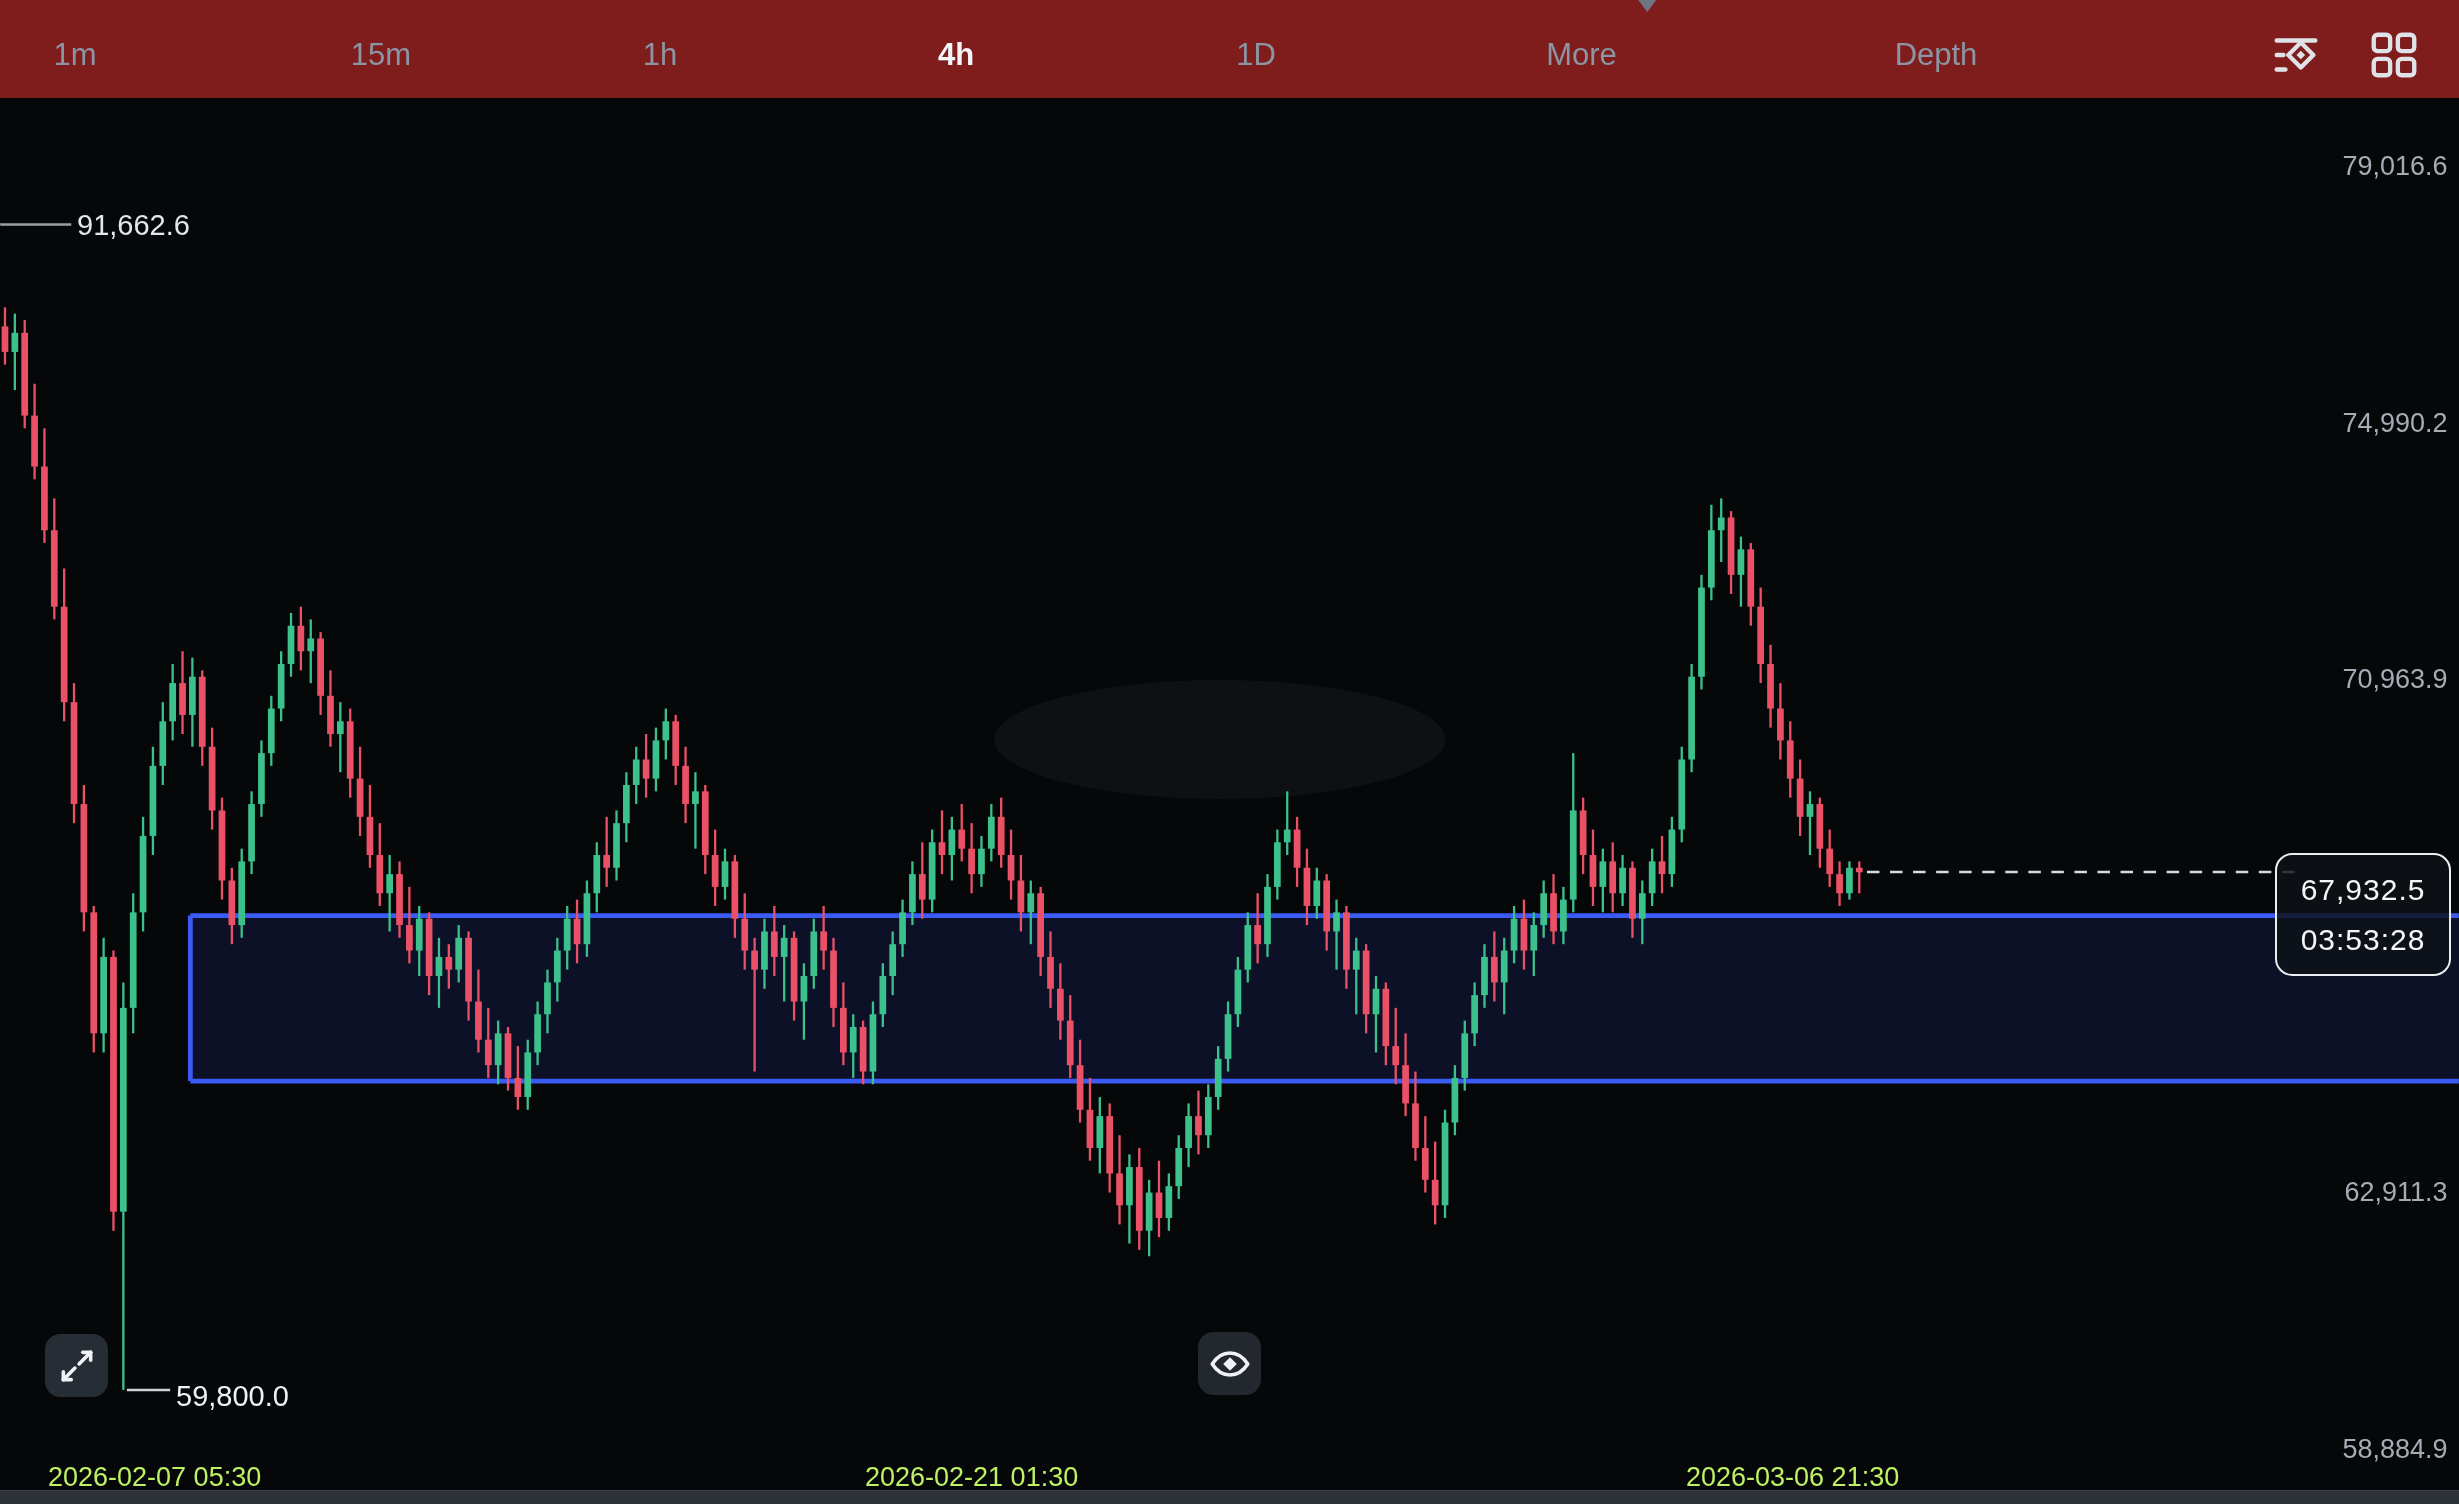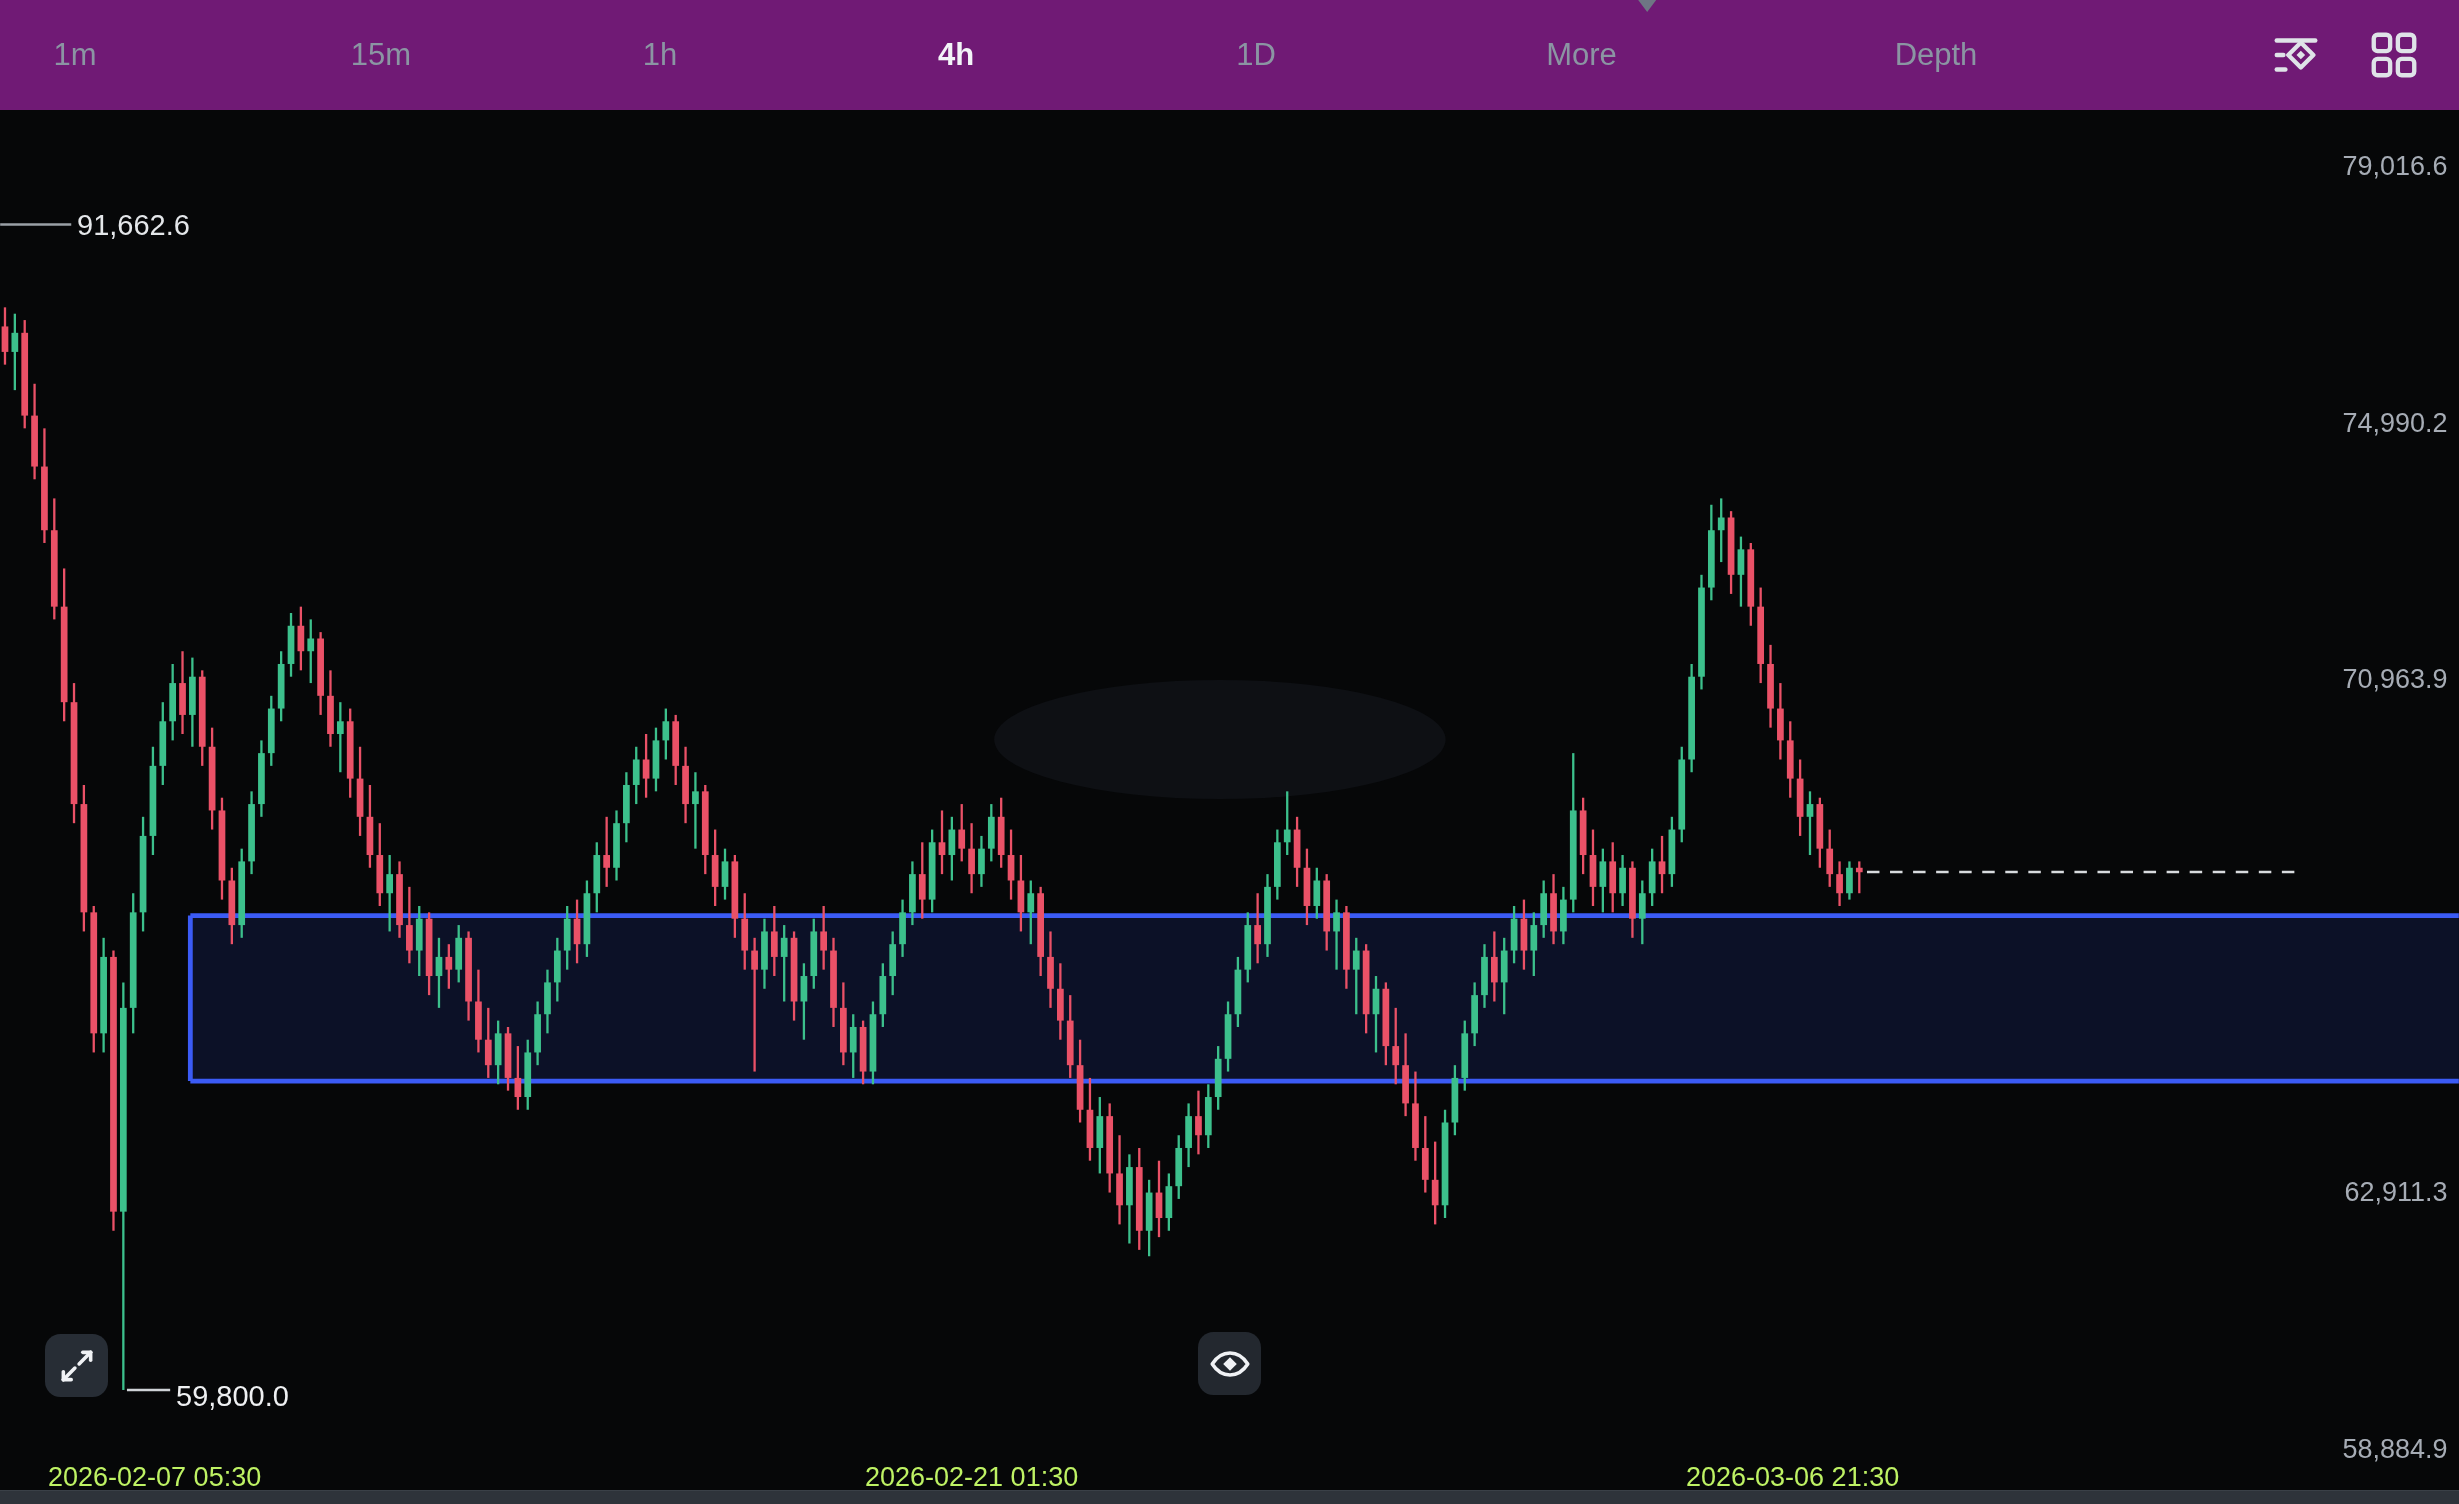--- a/index.html
+++ b/index.html
@@ -1,20 +1,20 @@
 <!DOCTYPE html>
 <html><head>
 <meta charset="utf-8">
 <style>
   html,body{margin:0;padding:0;background:#060708;}
   #screen{position:relative;width:2459px;height:1504px;background:#060708;overflow:hidden;
           font-family:"Liberation Sans","DejaVu Sans",sans-serif;}
 
   
-  #toolbar{position:absolute;left:0;top:0;width:2459px;height:110px;background:#701a75;z-index:50;}
+  #toolbar{position:absolute;left:0;top:0;width:2459px;height:98px;background:#7f1d1d;z-index:50;}
   .tf{position:absolute;top:0;height:110px;line-height:110px;transform:translateX(-50%);
       font-size:31px;color:#8b95a3;white-space:nowrap;cursor:pointer;}
   .tf.active{color:#f2f4f7;font-weight:700;}
   .more-wrap{display:flex;align-items:flex-start;gap:21px;}
   .caret{width:0;height:0;border-left:9.6px solid transparent;border-right:9.6px solid transparent;
          border-top:12.5px solid #6e7684;display:inline-block;}
   .tool-icon-btn{position:absolute;top:28px;width:54px;height:54px;cursor:pointer;}
 
   
   #chart-svg{position:absolute;left:0;top:0;z-index:5;}
@@ -447,20 +447,24 @@
     </div>
   <div id="x-axis">
       <div class="x-label" style="left: 48px;">2026-02-07 05:30</div>
       <div class="x-label" style="left: 865px;">2026-02-21 01:30</div>
       <div class="x-label" style="left: 1686px;">2026-03-06 21:30</div>
     </div>
 
   <div id="high-label" class="marker-label" style="left: 77px; top: 225px;">91,662.6</div>
   <div id="low-label" class="marker-label" style="color: rgb(238, 240, 242); left: 176px; top: 1396px;">59,800.0</div>
 
+  <div id="price-box" style="top: 853px;">
+    <div class="row">67,932.5</div>
+    <div class="row">03:53:28</div>
+  </div>
 
   <div id="expand-btn" class="float-btn">
     <svg width="42" height="42" viewBox="0 0 40 40">
       <g stroke="#f0f2f5" stroke-width="3.4" stroke-linecap="round" fill="none">
         <path d="M22 18 L33 7"></path>
           <path d="M33 7 H25.5"></path>
           <path d="M33 7 V14.5"></path>
         <path d="M18 22 L7 33"></path>
           <path d="M7 33 H14.5"></path>
           <path d="M7 33 V25.5"></path>

